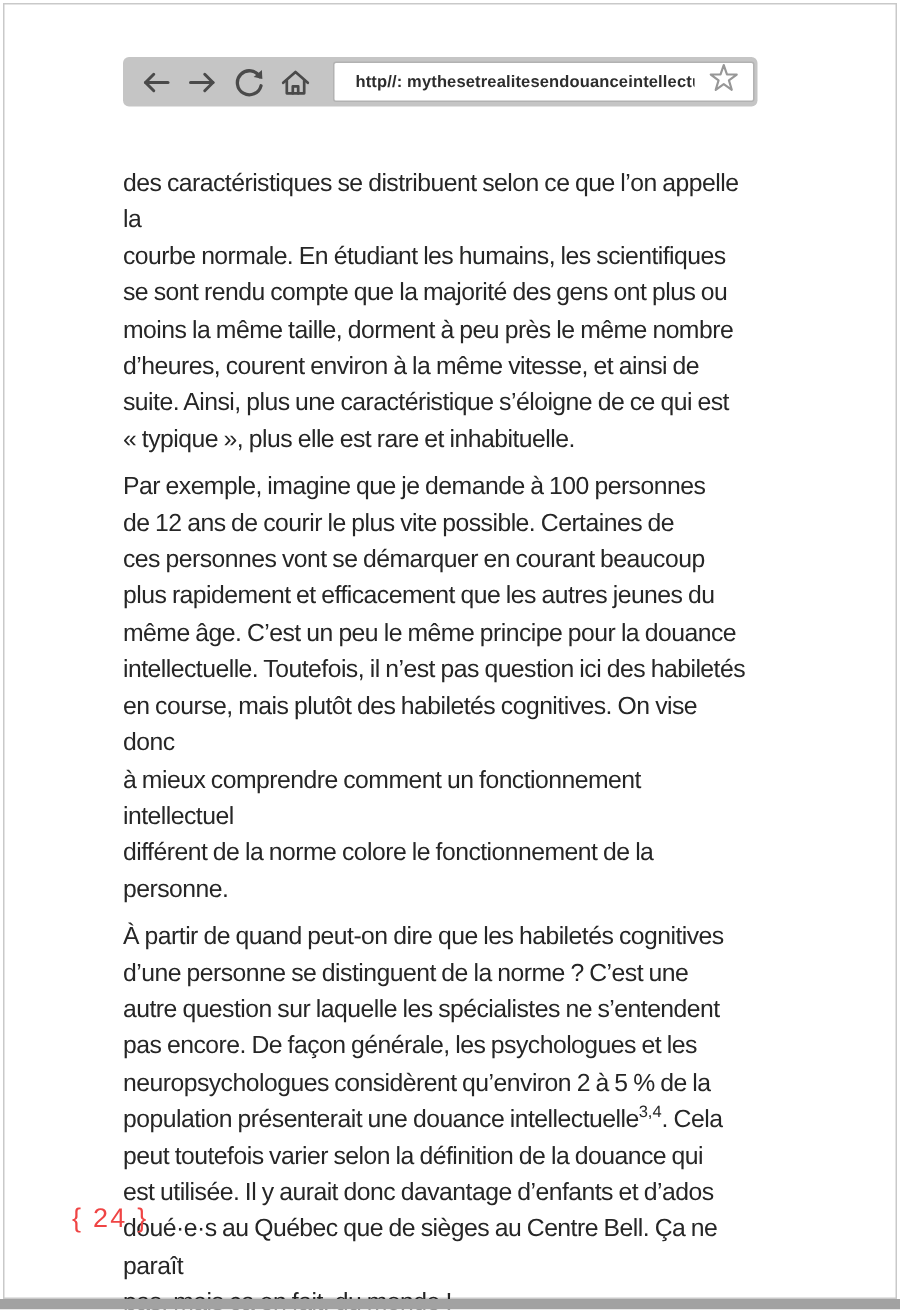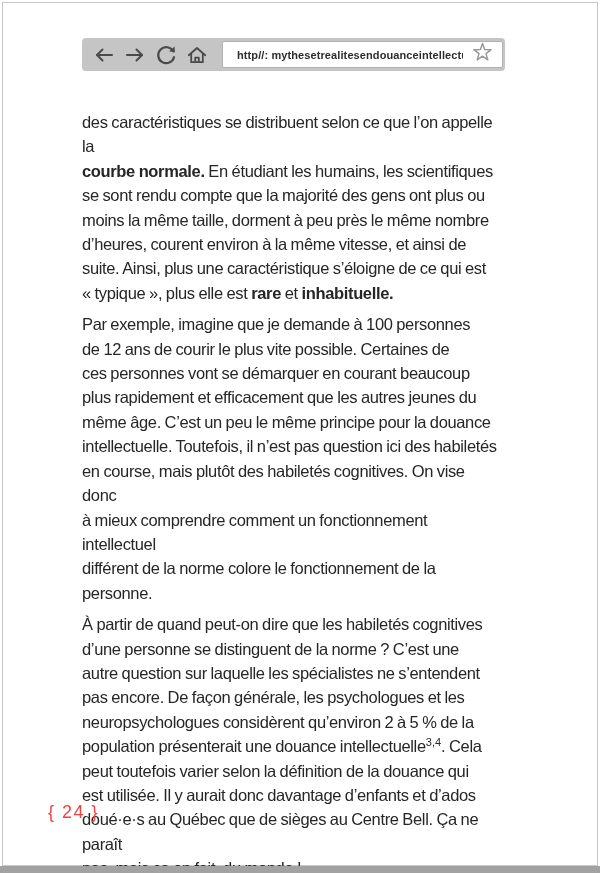--- a/index.html
+++ b/index.html
@@ -41,21 +41,21 @@
     white-space:nowrap;overflow:hidden;letter-spacing:0.1px;
   }
   .star-btn{margin-left:8px;display:flex;align-items:center;cursor:pointer;}
   
   .content{
     position:absolute;left:82px;top:110px;width:420px;
     color:#262626;font-size:16.5px;line-height:24.4px;
     letter-spacing:-0.35px;word-spacing:-0.5px;
   }
   .para{margin:0 0 7px 0;}
-  .b{font-weight:700;}
+  .b{font-weight:400;}
   .content sup{
     font-size:11px;line-height:0;vertical-align:super;letter-spacing:0;
   }
   .page-num{
     position:absolute;left:48px;top:802px;
     font-size:18px;color:#ef4444;letter-spacing:1.5px;
   }
 </style>
 </head>
 <body>

